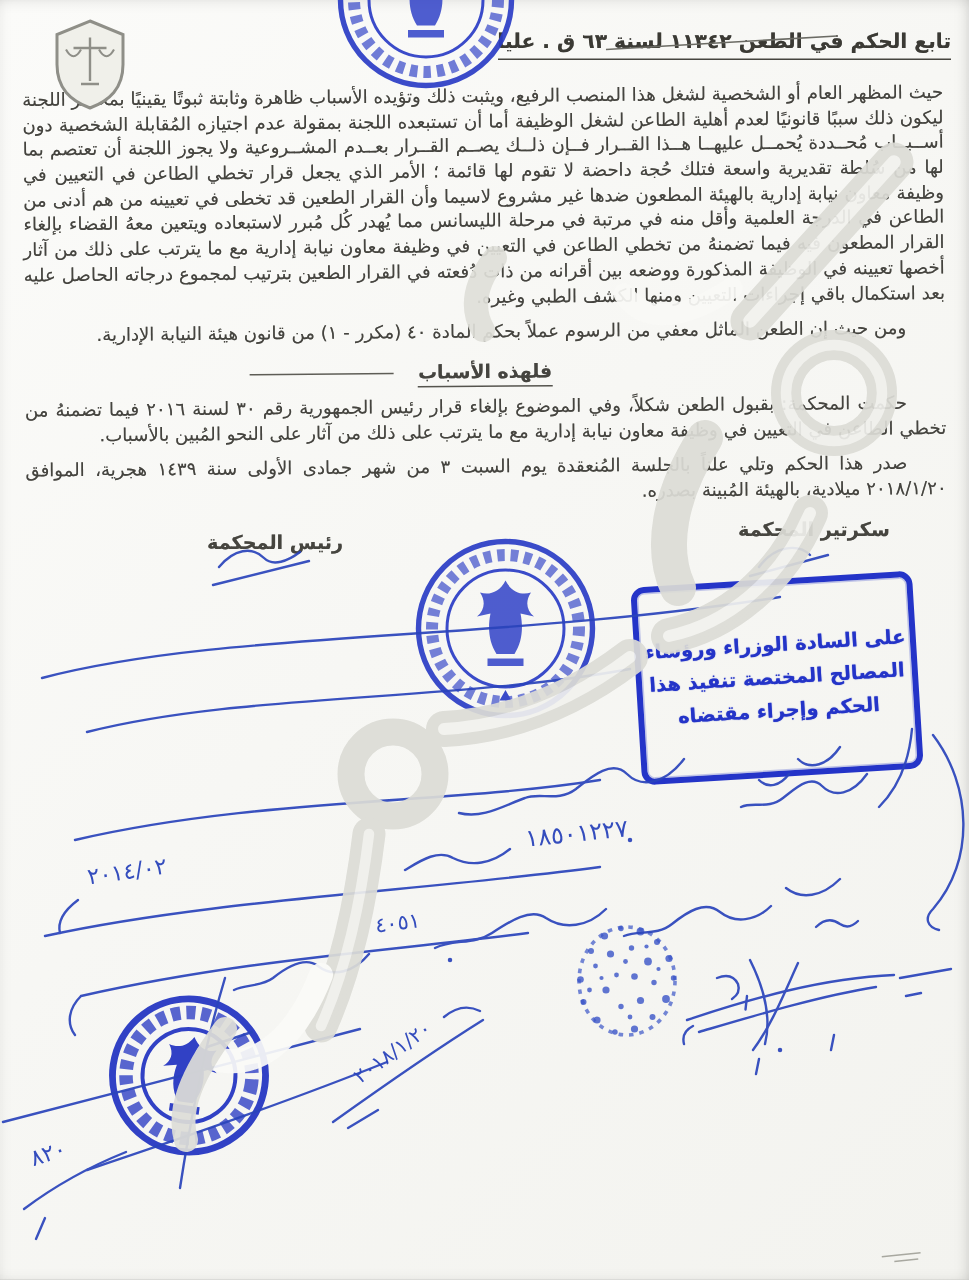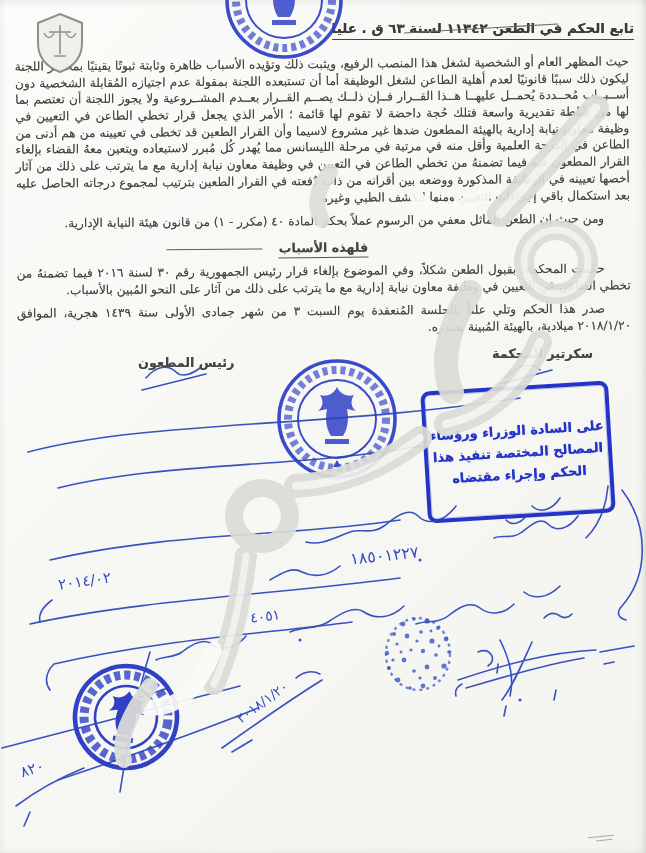--- a/index.html
+++ b/index.html
@@ -79,21 +79,21 @@
     <p class="indent">ومن حيث إن الطعن الماثل معفي من الرسوم عملاً بحكم المادة ٤٠ (مكرر - ١) من قانون هيئة النيابة الإدارية.</p>
     <div class="reasons-row">
       <b>فلهذه الأسباب</b>
       <span class="reasons-dash"></span>
     </div>
     <p class="indent">حكمت المحكمة: بقبول الطعن شكلاً، وفي الموضوع بإلغاء قرار رئيس الجمهورية رقم ٣٠ لسنة ٢٠١٦ فيما تضمنهُ من تخطي الطاعن في التعيين في وظيفة معاون نيابة إدارية مع ما يترتب على ذلك من آثار على النحو المُبين بالأسباب.</p>
     <p class="indent">صدر هذا الحكم وتلي علناً بالجلسة المُنعقدة يوم السبت ٣ من شهر جمادى الأولى سنة ١٤٣٩ هجرية، الموافق ٢٠١٨/١/٢٠ ميلادية، بالهيئة المُبينة بصدره.</p>
   </div>
 
   <div class="siglabel lbl-secretary">سكرتير المحكمة</div>
-  <div class="siglabel lbl-president">رئيس المطعون</div>
+  <div class="siglabel lbl-president">رئيس المحكمة</div>
 
   <svg class="stamp" style="left:273px;top:355px" width="128" height="128" viewBox="0 0 128 128">
     <g stroke="#2b3dc6" fill="none" opacity="0.92">
       <circle cx="64" cy="64" r="58" stroke-width="3.6"></circle>
       <circle cx="64" cy="64" r="49" stroke-width="8" stroke-dasharray="5 4" opacity="0.7"></circle>
       <circle cx="64" cy="64" r="39" stroke-width="2"></circle>
       <path d="M64 32 c-4 8 -11 10 -17 8 c4 6 3 12 -2 16 l9 -2 c-2 10 -1 19 4 27 h12 c5 -8 6 -17 4 -27 l9 2 c-5 -4 -6 -10 -2 -16 c-6 2 -13 0 -17 -8 z" fill="#2b3dc6" stroke="none" opacity="0.9"></path>
       <path d="M52 84 h24 v5 h-24 z" fill="#2b3dc6" stroke="none" opacity="0.9"></path>
       <path d="M60 112 l4 -7 4 7 z" fill="#2b3dc6" stroke="none"></path>
     </g>

